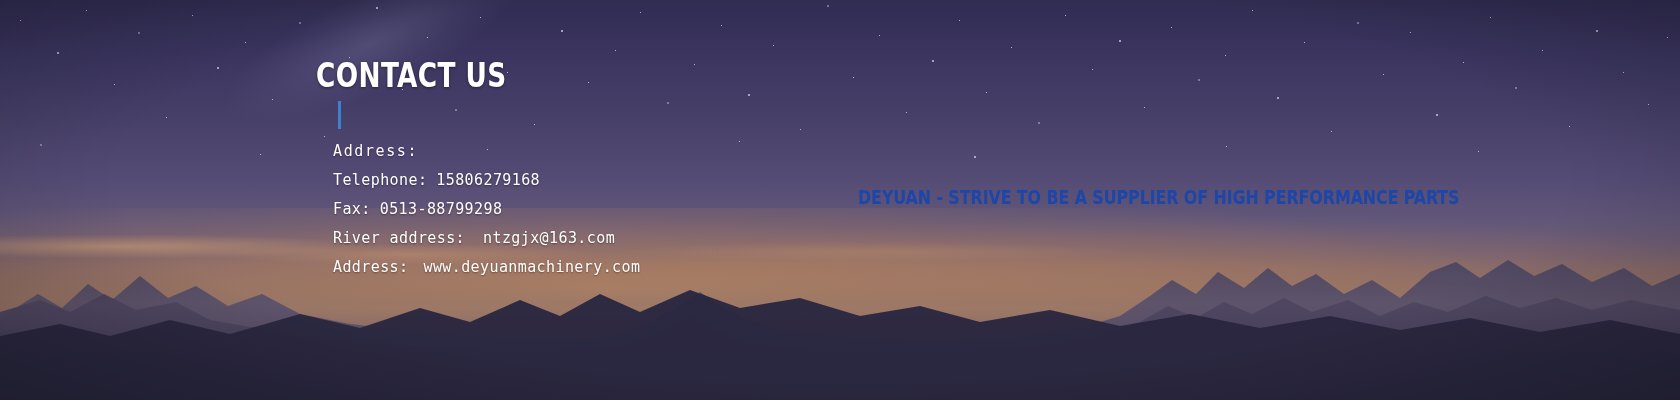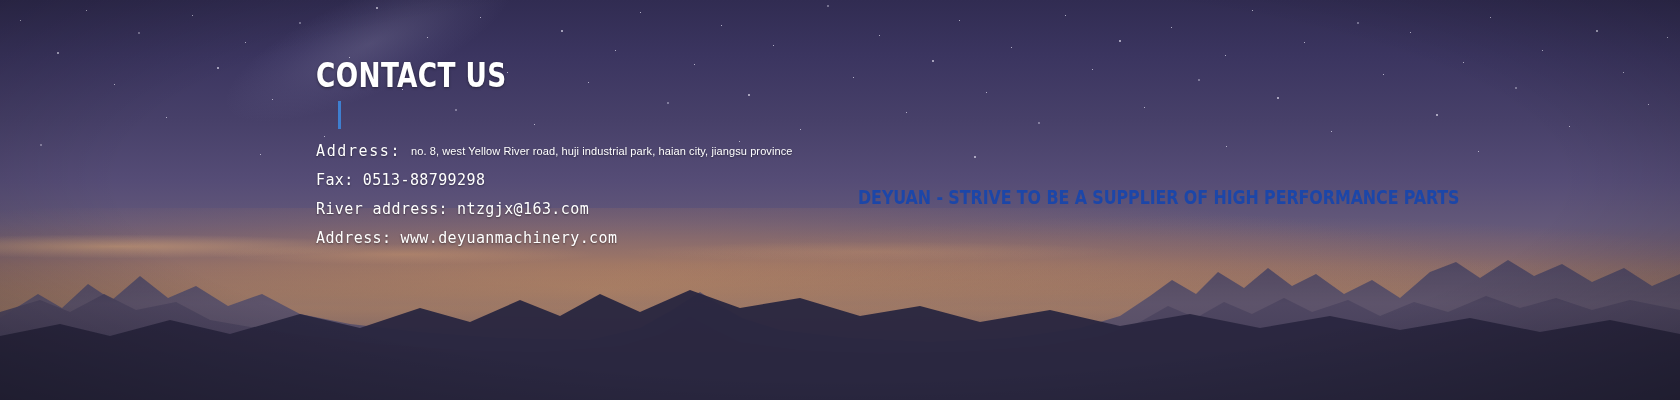--- a/index.html
+++ b/index.html
@@ -137,21 +137,21 @@
     position: absolute;
     left: 22px;
     top: 101px;
     width: 3px;
     height: 28px;
     background: #3e7fd0;
   }
 
   .details {
     position: absolute;
-    left: 0;
+    left: 17px;
     top: 142px;
     color: #ffffff;
   }
   .row {
     display: flex;
     align-items: baseline;
     height: 29px;
     white-space: nowrap;
   }
   .label {
@@ -311,37 +311,40 @@
   <div class="content">
 
     <h2 class="heading">CONTACT US</h2>
 
     <div class="accent-bar"></div>
 
     <div class="details">
 
       <div class="row address">
         <span class="label">Address:</span>
-        <span class="value">no. 8, west Yellow River road, huji industrial park, haian city, jiangsu province</span>
-      </div>
-
+      </div>
+
+      <div class="row">
+        <span class="label">Telephone:</span>
+        <span class="value" style="margin-left:9px">15806279168</span>
+      </div>
 
       <div class="row">
         <span class="label">Fax:</span>
         <span class="value" style="margin-left:9px">0513-88799298</span>
       </div>
 
       <div class="row">
         <span class="label">River address:</span>
-        <span class="value" style="margin-left:9px">ntzgjx@163.com</span>
+        <span class="value" style="margin-left:18px">ntzgjx@163.com</span>
       </div>
 
       <div class="row">
         <span class="label">Address:</span>
-        <span class="value" style="margin-left:9px">www.deyuanmachinery.com</span>
+        <span class="value" style="margin-left:15px">www.deyuanmachinery.com</span>
       </div>
 
 
     </div>
   </div>
 
   <div class="tagline">DEYUAN - STRIVE TO BE A SUPPLIER OF HIGH PERFORMANCE PARTS</div>
 
 </div>
 

